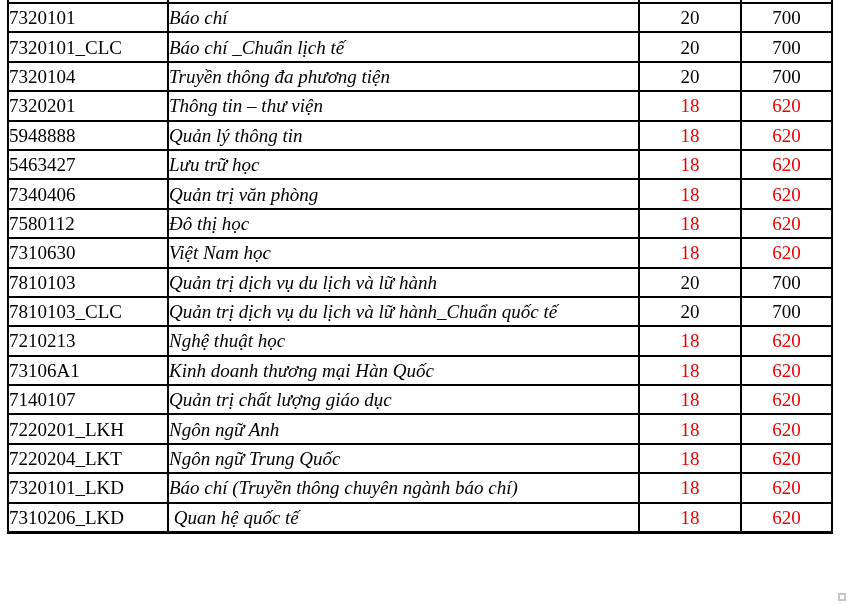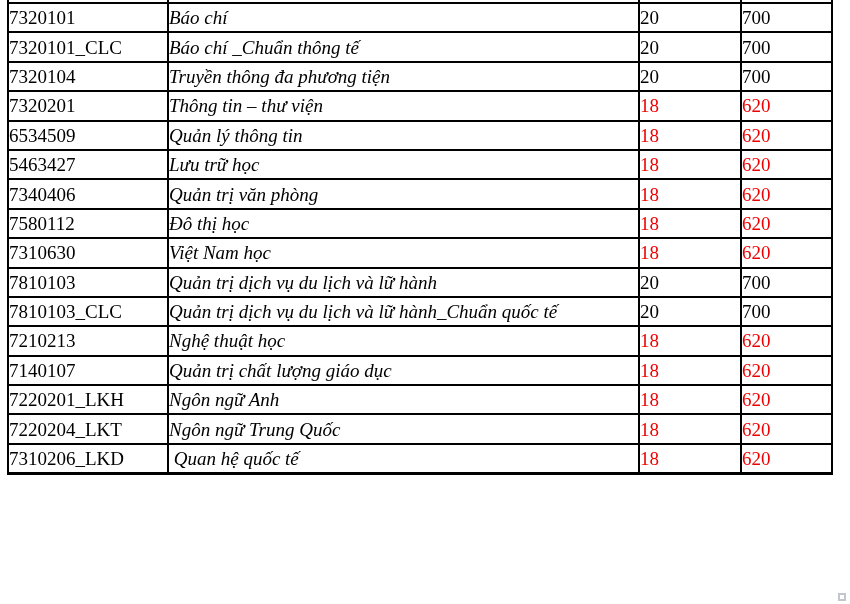--- a/index.html
+++ b/index.html
@@ -36,21 +36,21 @@
     white-space: pre;
     overflow: hidden;
     font-size: 19px;
     line-height: 1;
     color: var(--text-color, #000);
     vertical-align: middle;
   }
   tr.cropped td { height: 28px; }
   td.code { padding-left: 13px; }
   td.name { padding-left: 9px; font-style: italic; }
-  td.num  { text-align: left; }
+  td.num  { text-align: center; }
   tr.red td.num { color: var(--highlight-color, #ff0000); margin-top: 6px; }
   .resize-handle {
     position: absolute;
     left: 838px;
     top: 593px;
     width: 8px;
     height: 8px;
     box-sizing: border-box;
     border: 2px solid var(--handle-color, #c3c7cc);
     background: #ffffff;
@@ -75,38 +75,38 @@
         <td></td>
       </tr>
     <tr>
     <td class="code">7320101</td>
     <td class="name">Báo chí</td>
     <td class="num">20</td>
     <td class="num">700</td>
   </tr>
         <tr>
     <td class="code">7320101_CLC</td>
-    <td class="name">Báo chí _Chuẩn thông tế</td>
+    <td class="name">Báo chí _Chuẩn lịch tế</td>
     <td class="num">20</td>
     <td class="num">700</td>
   </tr>
         <tr>
     <td class="code">7320104</td>
     <td class="name">Truyền thông đa phương tiện</td>
     <td class="num">20</td>
     <td class="num">700</td>
   </tr>
         <tr class="red">
     <td class="code">7320201</td>
     <td class="name">Thông tin – thư viện</td>
     <td class="num">18</td>
     <td class="num">620</td>
   </tr>
         <tr class="red">
-    <td class="code">6534509</td>
+    <td class="code">5948888</td>
     <td class="name">Quản lý thông tin</td>
     <td class="num">18</td>
     <td class="num">620</td>
   </tr>
         <tr class="red">
     <td class="code">5463427</td>
     <td class="name">Lưu trữ học</td>
     <td class="num">18</td>
     <td class="num">620</td>
   </tr>
@@ -140,38 +140,50 @@
     <td class="num">20</td>
     <td class="num">700</td>
   </tr>
         <tr class="red">
     <td class="code">7210213</td>
     <td class="name">Nghệ thuật học</td>
     <td class="num">18</td>
     <td class="num">620</td>
   </tr>
         <tr class="red">
+    <td class="code">73106A1</td>
+    <td class="name">Kinh doanh thương mại Hàn Quốc</td>
+    <td class="num">18</td>
+    <td class="num">620</td>
+  </tr>
+        <tr class="red">
     <td class="code">7140107</td>
     <td class="name">Quản trị chất lượng giáo dục</td>
     <td class="num">18</td>
     <td class="num">620</td>
   </tr>
         <tr class="red">
     <td class="code">7220201_LKH</td>
     <td class="name">Ngôn ngữ Anh</td>
     <td class="num">18</td>
     <td class="num">620</td>
   </tr>
         <tr class="red">
     <td class="code">7220204_LKT</td>
     <td class="name">Ngôn ngữ Trung Quốc</td>
     <td class="num">18</td>
     <td class="num">620</td>
   </tr>
         <tr class="red">
+    <td class="code">7320101_LKD</td>
+    <td class="name">Báo chí (Truyền thông chuyên ngành báo chí)</td>
+    <td class="num">18</td>
+    <td class="num">620</td>
+  </tr>
+        <tr class="red">
     <td class="code">7310206_LKD</td>
     <td class="name"> Quan hệ quốc tế</td>
     <td class="num">18</td>
     <td class="num">620</td>
   </tr>
       </tbody>
   </table>
   <div class="resize-handle"></div>
 </div>
 

